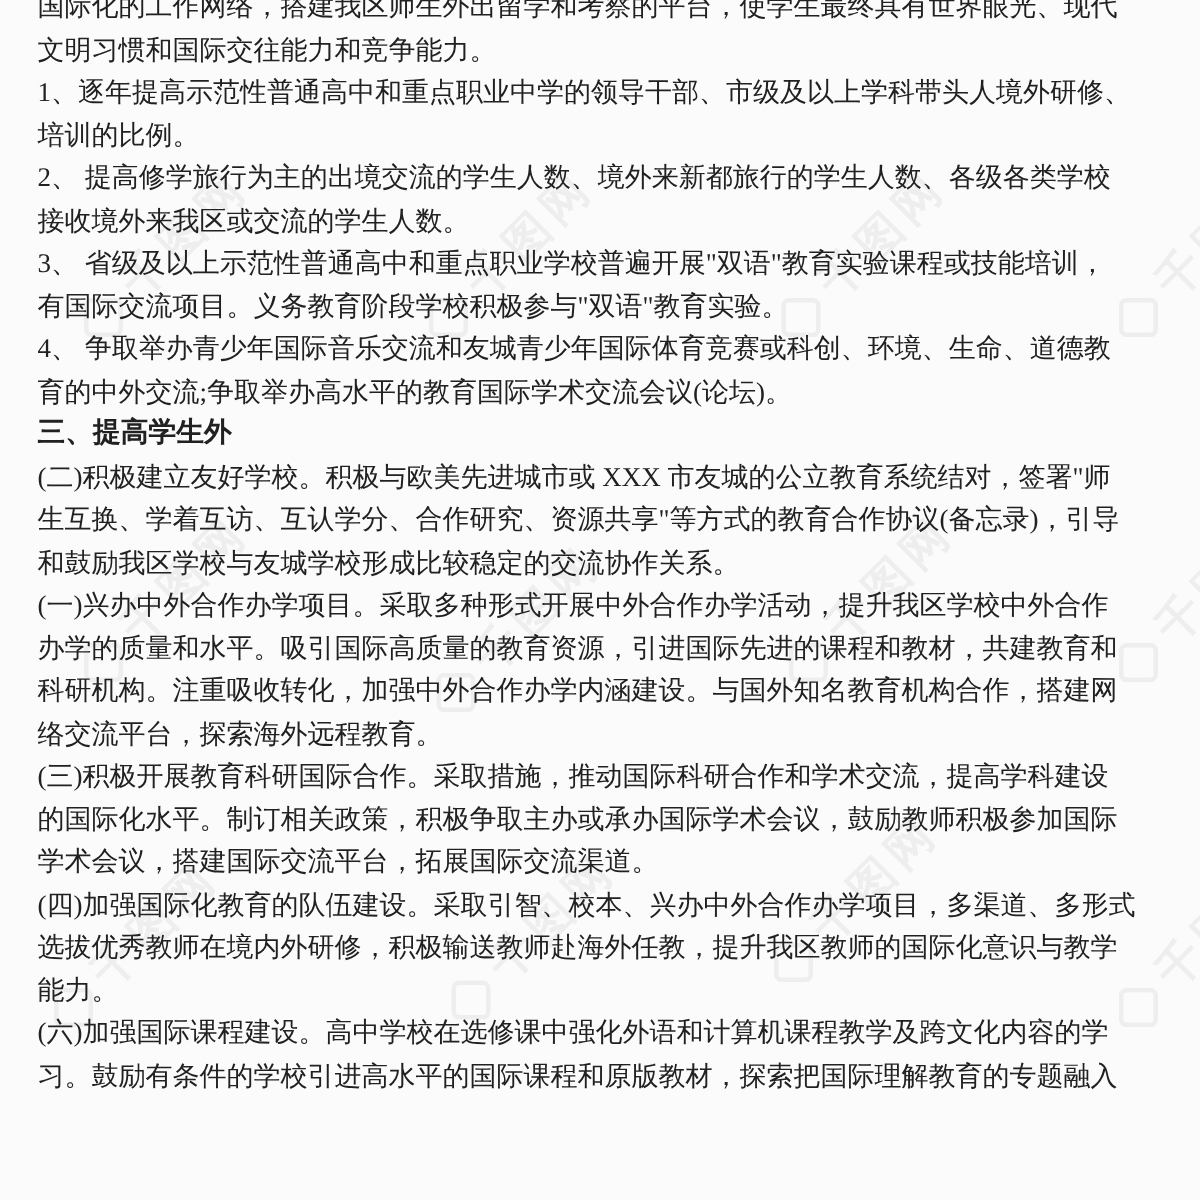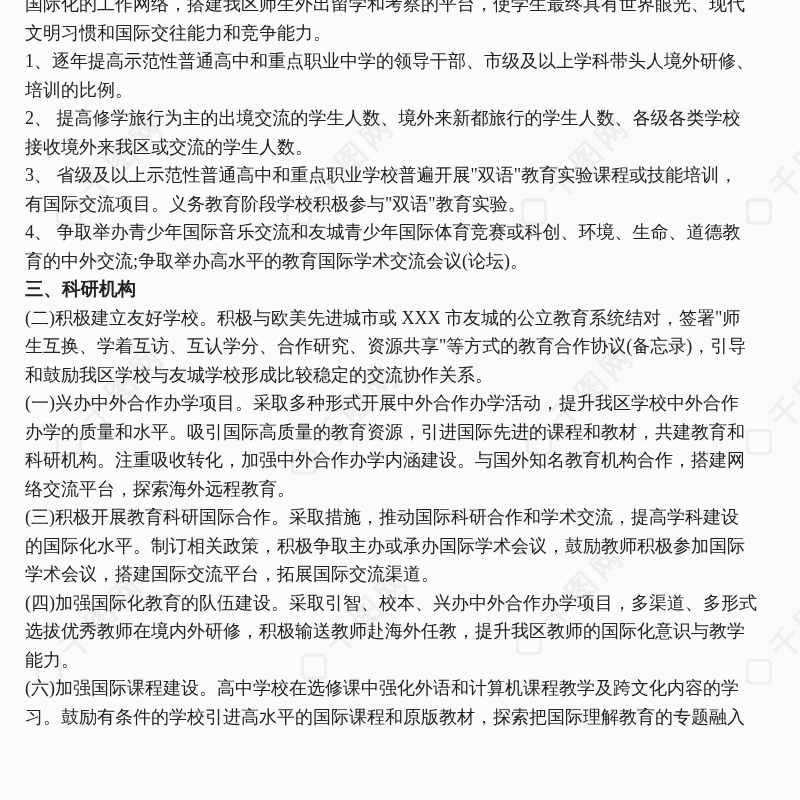--- a/index.html
+++ b/index.html
@@ -125,21 +125,21 @@
   <p>国际化的工作网络，搭建我区师生外出留学和考察的平台，使学生最终具有世界眼光、现代
 文明习惯和国际交往能力和竞争能力。</p>
   <p>1、逐年提高示范性普通高中和重点职业中学的领导干部、市级及以上学科带头人境外研修、
 培训的比例。</p>
   <p>2、 提高修学旅行为主的出境交流的学生人数、境外来新都旅行的学生人数、各级各类学校
 接收境外来我区或交流的学生人数。</p>
   <p>3、 省级及以上示范性普通高中和重点职业学校普遍开展"双语"教育实验课程或技能培训，
 有国际交流项目。义务教育阶段学校积极参与"双语"教育实验。</p>
   <p>4、 争取举办青少年国际音乐交流和友城青少年国际体育竞赛或科创、环境、生命、道德教
 育的中外交流;争取举办高水平的教育国际学术交流会议(论坛)。</p>
-  <p class="heading">三、科研机构</p>
+  <p class="heading">三、提高学生外</p>
   <p>(二)积极建立友好学校。积极与欧美先进城市或 XXX 市友城的公立教育系统结对，签署"师
 生互换、学着互访、互认学分、合作研究、资源共享"等方式的教育合作协议(备忘录)，引导
 和鼓励我区学校与友城学校形成比较稳定的交流协作关系。</p>
   <p>(一)兴办中外合作办学项目。采取多种形式开展中外合作办学活动，提升我区学校中外合作
 办学的质量和水平。吸引国际高质量的教育资源，引进国际先进的课程和教材，共建教育和
 科研机构。注重吸收转化，加强中外合作办学内涵建设。与国外知名教育机构合作，搭建网
 络交流平台，探索海外远程教育。</p>
   <p>(三)积极开展教育科研国际合作。采取措施，推动国际科研合作和学术交流，提高学科建设
 的国际化水平。制订相关政策，积极争取主办或承办国际学术会议，鼓励教师积极参加国际
 学术会议，搭建国际交流平台，拓展国际交流渠道。</p>

